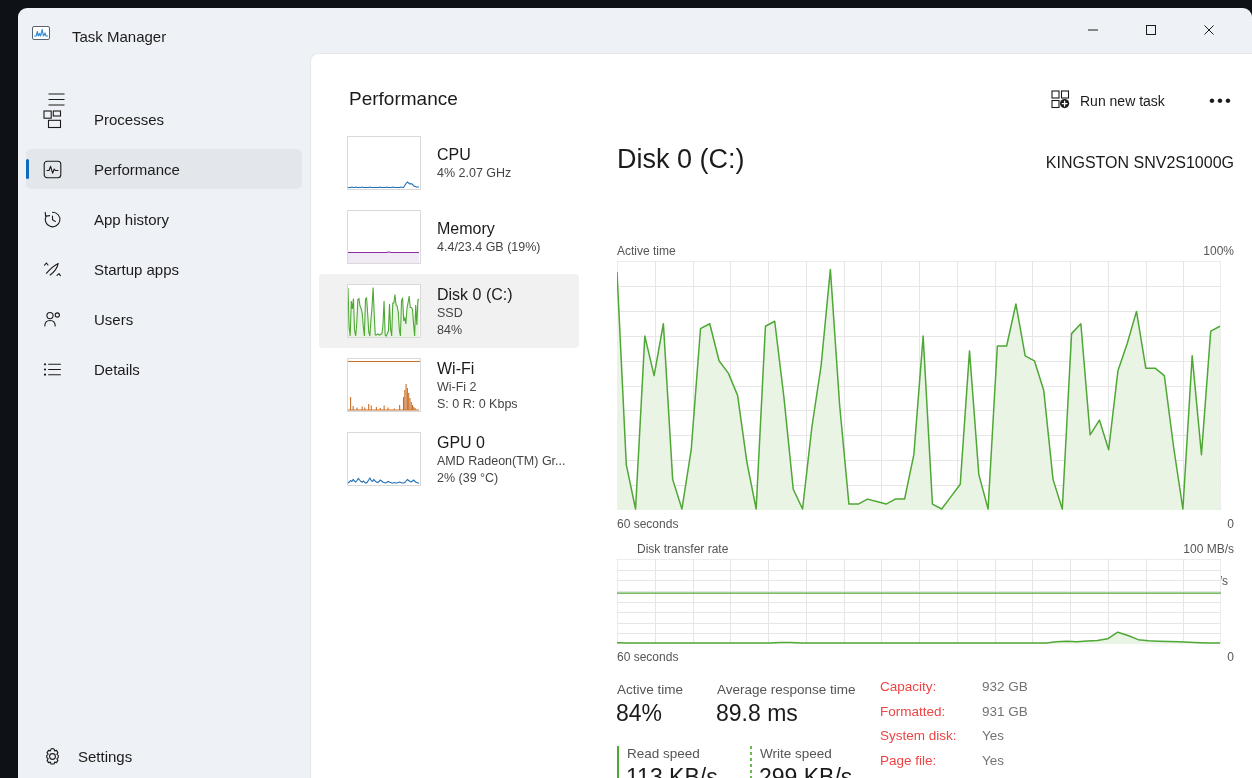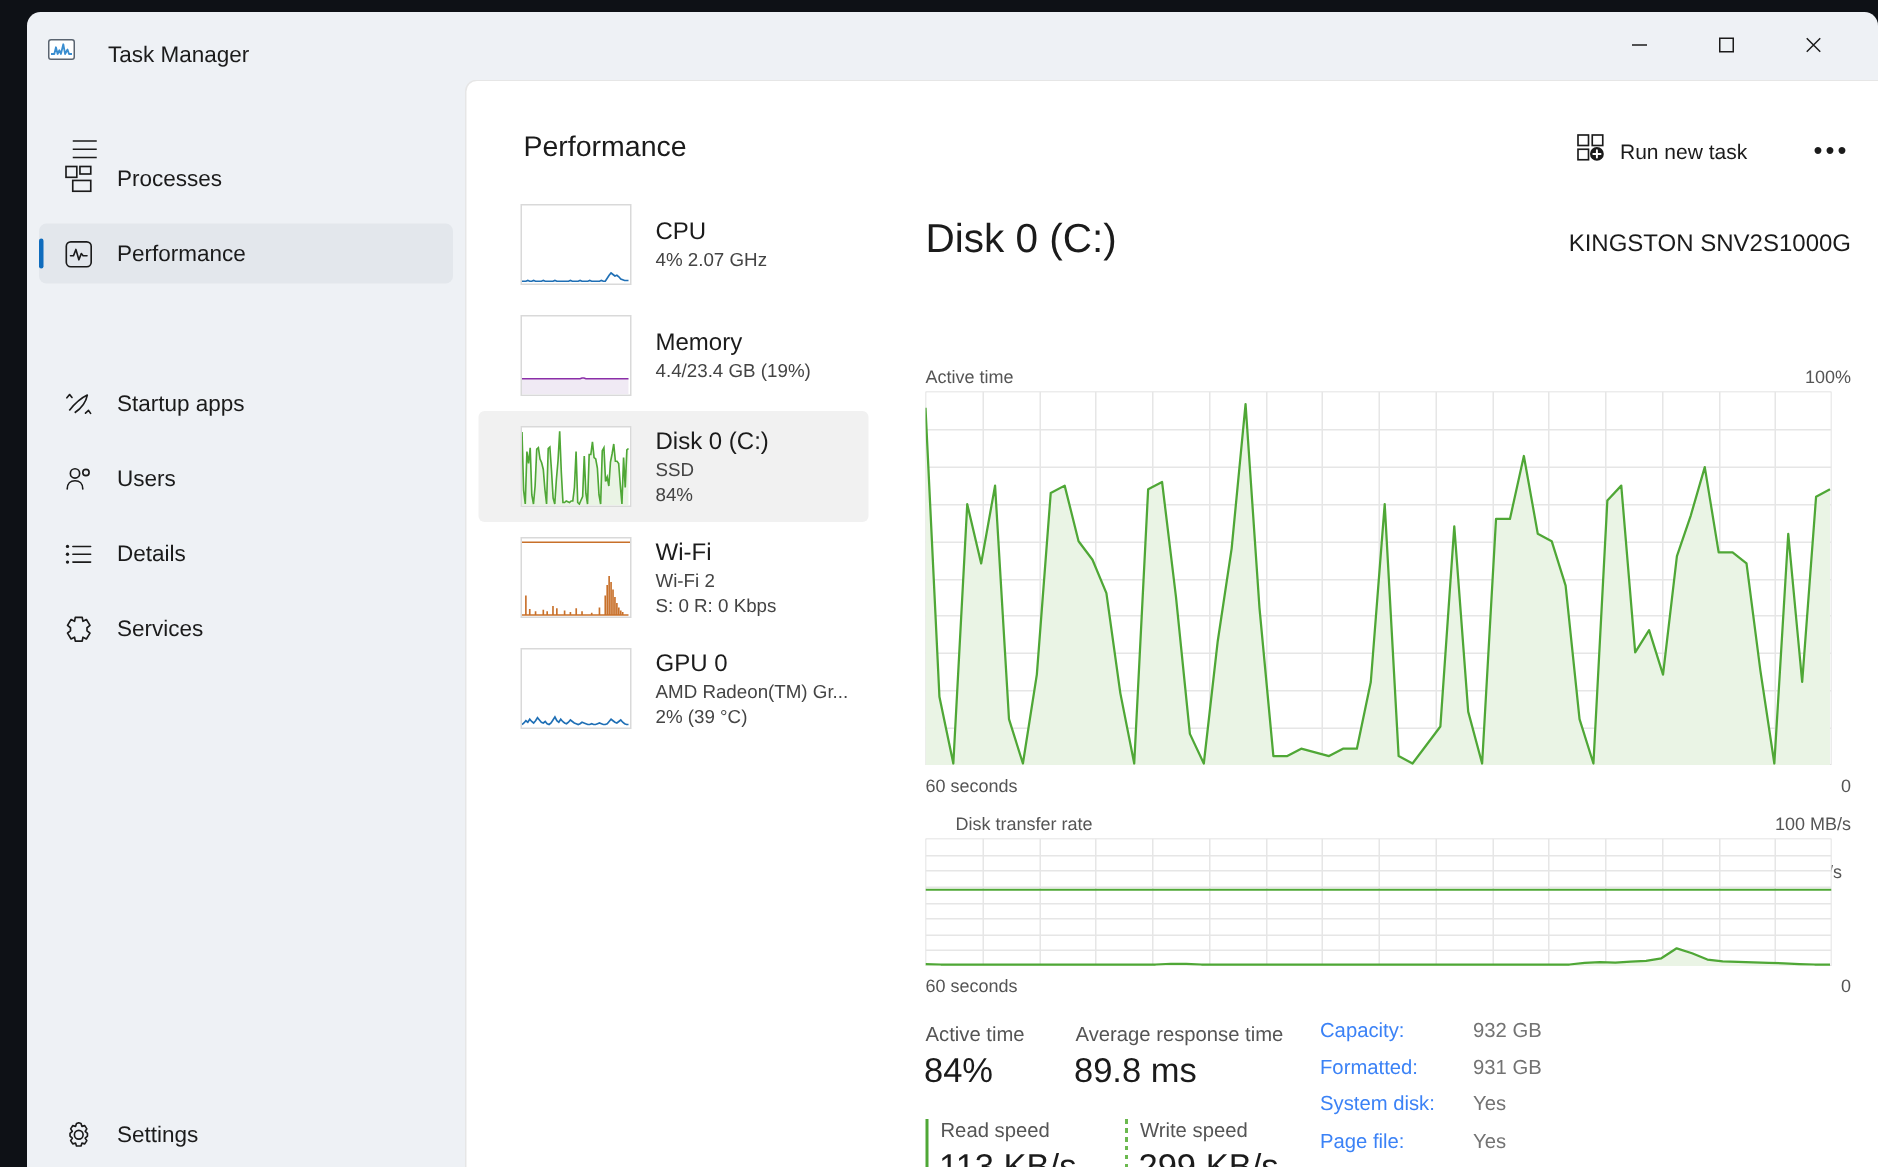--- a/index.html
+++ b/index.html
@@ -46,21 +46,21 @@
   }
   #hamburger {
     position: absolute; left: 14px; top: 14px;
     width: 48px; height: 40px;
     display: flex; align-items: center; justify-content: center;
     border-radius: 5px; cursor: default;
   }
   .nav-item {
     position: absolute; left: 8px; width: 276px; height: 40px;
     display: flex; align-items: center;
-    border-radius: 5px; cursor: default;
+    border-radius: 5px; cursor: default; gap: 16px;
   }
   .nav-item.active { background: #e3e7ec; }
   .nav-item.active::before {
     content: ""; position: absolute; left: 0; top: 10px;
     width: 3px; height: 20px; border-radius: 2px; background: #0f6cbd;
   }
   .nav-ico {
     width: 52px; display: flex; align-items: center; justify-content: center;
     flex: 0 0 52px;
   }
@@ -155,21 +155,21 @@
     left: 163px;
     background: repeating-linear-gradient(to bottom, #6bb94f 0 3px, transparent 3px 6px);
   }
   #st-r-l { left: 40px; top: 72px; }
   #st-r-v { left: 39px; top: 90px; }
   #st-w-l { left: 173px; top: 72px; }
   #st-w-v { left: 172px; top: 90px; }
 
   #props { position: absolute; left: 293px; top: 5px; width: 290px; }
   .prop-row { position: relative; height: 24.5px; }
-  .prop-k { position: absolute; left: 0; top: 0; font-size: 13.5px; color: #3b82f6; }
+  .prop-k { position: absolute; left: 0; top: 0; font-size: 13.5px; color: #ef4444; }
   .prop-v { position: absolute; left: 102px; top: 0; font-size: 13.5px; color: #737373; }
 
   
   #settings-item {
     position: absolute; left: 8px; top: 671px; width: 276px; height: 40px;
     display: flex; align-items: center; border-radius: 5px; cursor: default;
   }
 </style>
 </head>
 <body>
@@ -223,20 +223,30 @@
     <div class="nav-item active" style="top:84px">
       <span class="nav-ico">
         <svg width="19" height="19" viewBox="0 0 19 19">
           <rect x="1.2" y="1.2" width="16.6" height="16.6" rx="3" fill="none" stroke="#1b1b1b" stroke-width="1.1"></rect>
           <path d="M4 10.5 L6 10.5 L7.6 6.3 L9.6 13.2 L11.2 9 L12.4 10.5 L15 10.5" fill="none" stroke="#1b1b1b" stroke-width="1.1" stroke-linejoin="round" stroke-linecap="round"></path>
         </svg>
       </span>
       <span class="nav-label">Performance</span>
     </div>
 
+    <div class="nav-item" style="top:134px">
+      <span class="nav-ico">
+        <svg width="19" height="19" viewBox="0 0 19 19">
+          <path d="M9.5 2.2 A7.3 7.3 0 1 1 3.3 5.8" fill="none" stroke="#1b1b1b" stroke-width="1.1" stroke-linecap="round"></path>
+          <path d="M2.2 2.3 L2.6 6.3 L6.6 5.6" fill="none" stroke="#1b1b1b" stroke-width="1.1" stroke-linejoin="round" stroke-linecap="round"></path>
+          <path d="M9.5 6 L9.5 9.8 L12.3 11.4" fill="none" stroke="#1b1b1b" stroke-width="1.1" stroke-linecap="round"></path>
+        </svg>
+      </span>
+      <span class="nav-label">App history</span>
+    </div>
 
     <div class="nav-item" style="top:184px">
       <span class="nav-ico">
         <svg width="19" height="19" viewBox="0 0 19 19">
           <path d="M3.2 13.6 C6 10.2 10.5 5.6 15.2 3.4 C14.3 8.4 10.6 12.6 6.8 15.2" fill="none" stroke="#1b1b1b" stroke-width="1.1" stroke-linejoin="round"></path>
           <path d="M1.6 5.2 L3.4 3 L5 5" fill="none" stroke="#1b1b1b" stroke-width="1.1" stroke-linejoin="round" stroke-linecap="round"></path>
           <path d="M14 15.4 L16 13.6 L17.4 15.6" fill="none" stroke="#1b1b1b" stroke-width="1.1" stroke-linejoin="round" stroke-linecap="round"></path>
         </svg>
       </span>
       <span class="nav-label">Startup apps</span>
@@ -258,28 +268,20 @@
         <svg width="19" height="19" viewBox="0 0 19 19">
           <circle cx="2" cy="4.3" r="1.1" fill="#1b1b1b"></circle>
           <circle cx="2" cy="9.5" r="1.1" fill="#1b1b1b"></circle>
           <circle cx="2" cy="14.7" r="1.1" fill="#1b1b1b"></circle>
           <path d="M5.6 4.3 H17.4 M5.6 9.5 H17.4 M5.6 14.7 H17.4" stroke="#1b1b1b" stroke-width="1.1" stroke-linecap="round"></path>
         </svg>
       </span>
       <span class="nav-label">Details</span>
     </div>
 
-    <div class="nav-item" style="top:334px">
-      <span class="nav-ico">
-        <svg width="19" height="19" viewBox="0 0 19 19">
-          <path d="M7.2 1.6 L11.8 1.6 L12.3 4.2 L14.6 3 L17 6.9 L15 8.5 L15 10.5 L17 12.1 L14.6 16 L12.3 14.8 L11.8 17.4 L7.2 17.4 L6.7 14.8 L4.4 16 L2 12.1 L4 10.5 L4 8.5 L2 6.9 L4.4 3 L6.7 4.2 Z" fill="none" stroke="#1b1b1b" stroke-width="1.1" stroke-linejoin="round"></path>
-        </svg>
-      </span>
-      <span class="nav-label">Services</span>
-    </div>
 
     <div id="settings-item">
       <span class="nav-ico">
         <svg width="19" height="19" viewBox="0 0 19 19">
           <circle cx="9.5" cy="9.5" r="2.9" fill="none" stroke="#1b1b1b" stroke-width="1.1"></circle>
           <path d="M9.5 1.5 L11 2 L11.6 3.9 L13.5 3.4 L14.9 5.6 L13.8 7.2 L15.3 8.6 L15.3 10.4 L13.8 11.8 L14.9 13.4 L13.5 15.6 L11.6 15.1 L11 17 L8 17 L7.4 15.1 L5.5 15.6 L4.1 13.4 L5.2 11.8 L3.7 10.4 L3.7 8.6 L5.2 7.2 L4.1 5.6 L5.5 3.4 L7.4 3.9 L8 2 Z" fill="none" stroke="#1b1b1b" stroke-width="1.1" stroke-linejoin="round"></path>
         </svg>
       </span>
       <span class="nav-label">Settings</span>
     </div>

